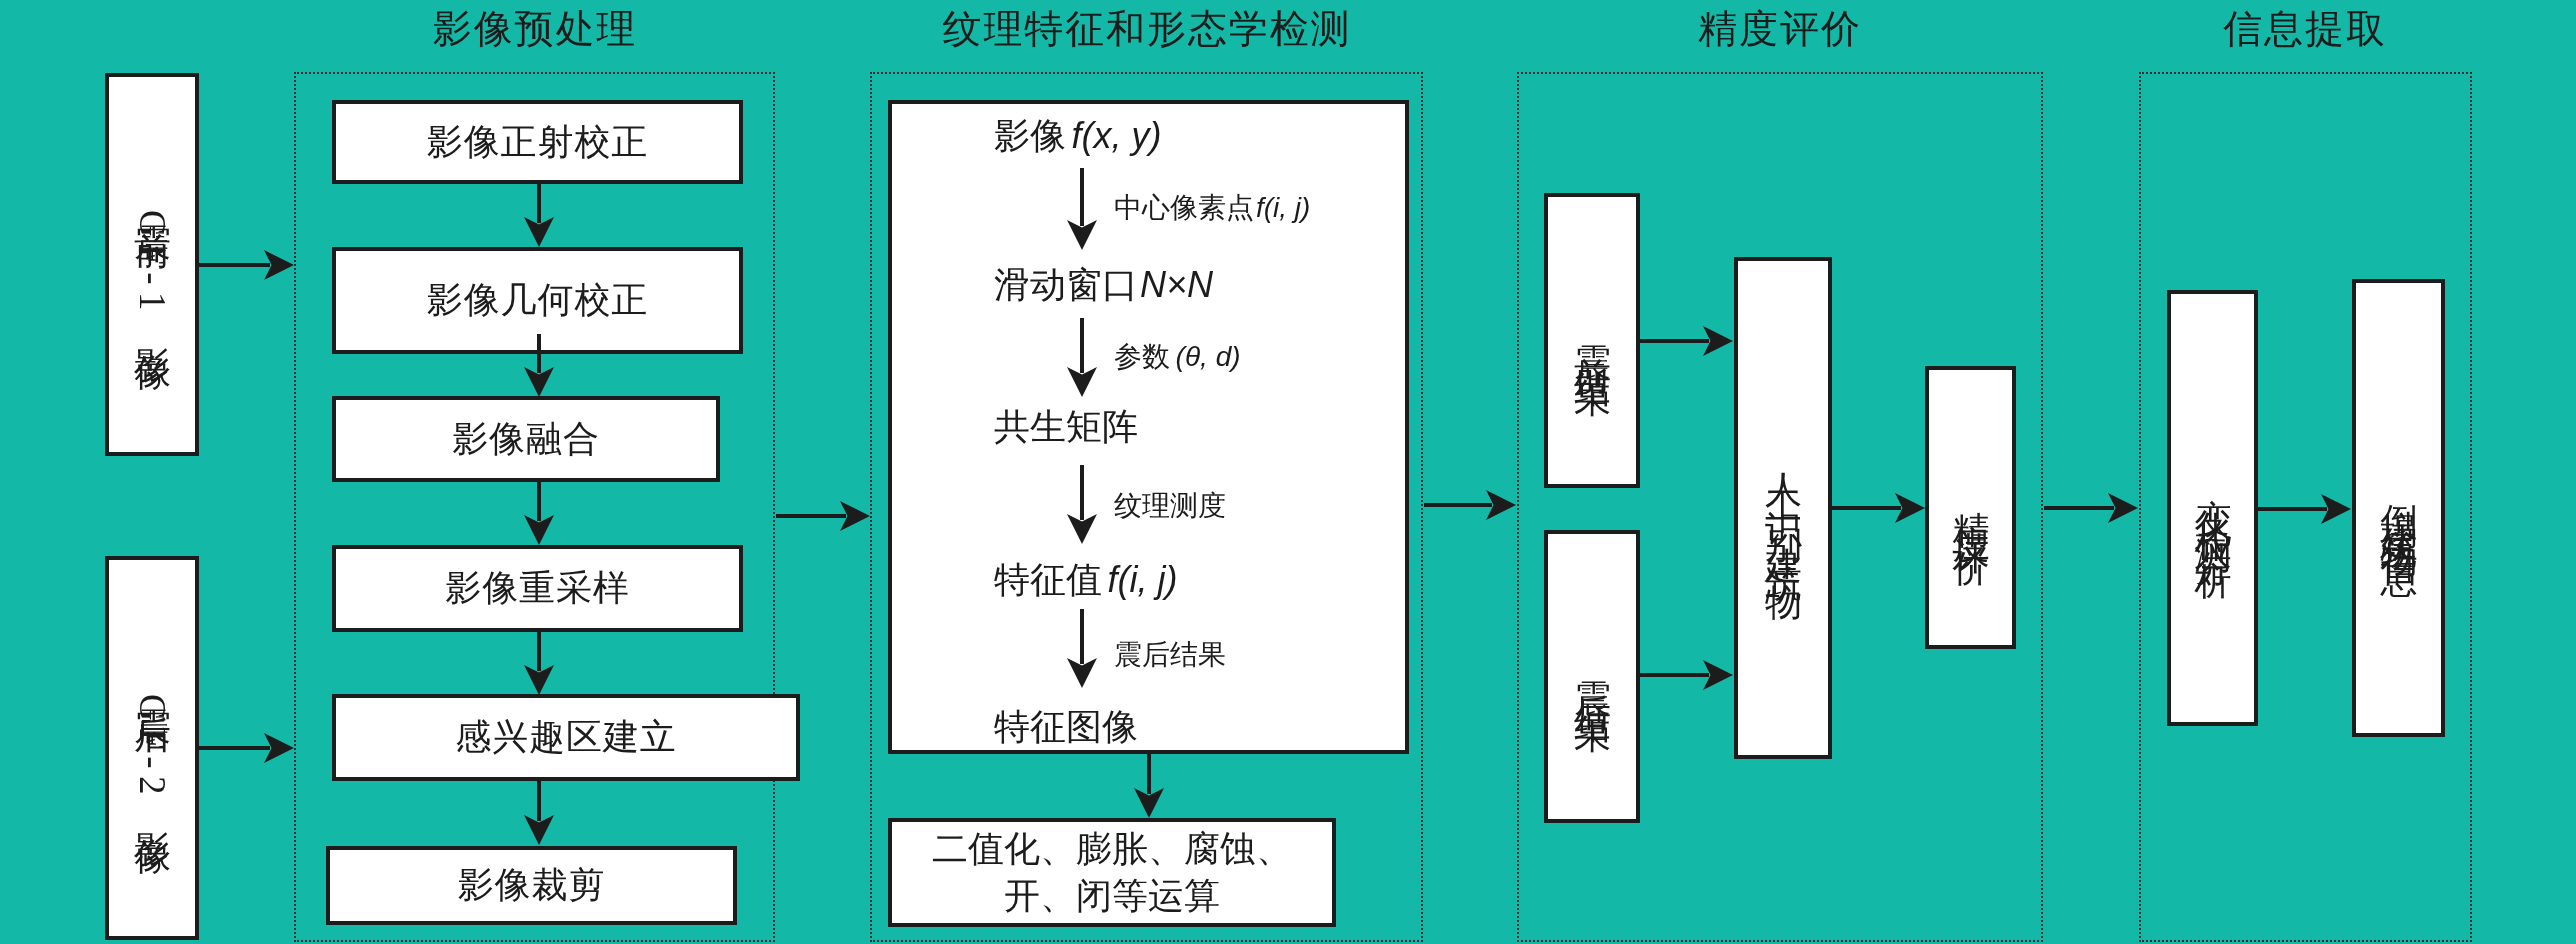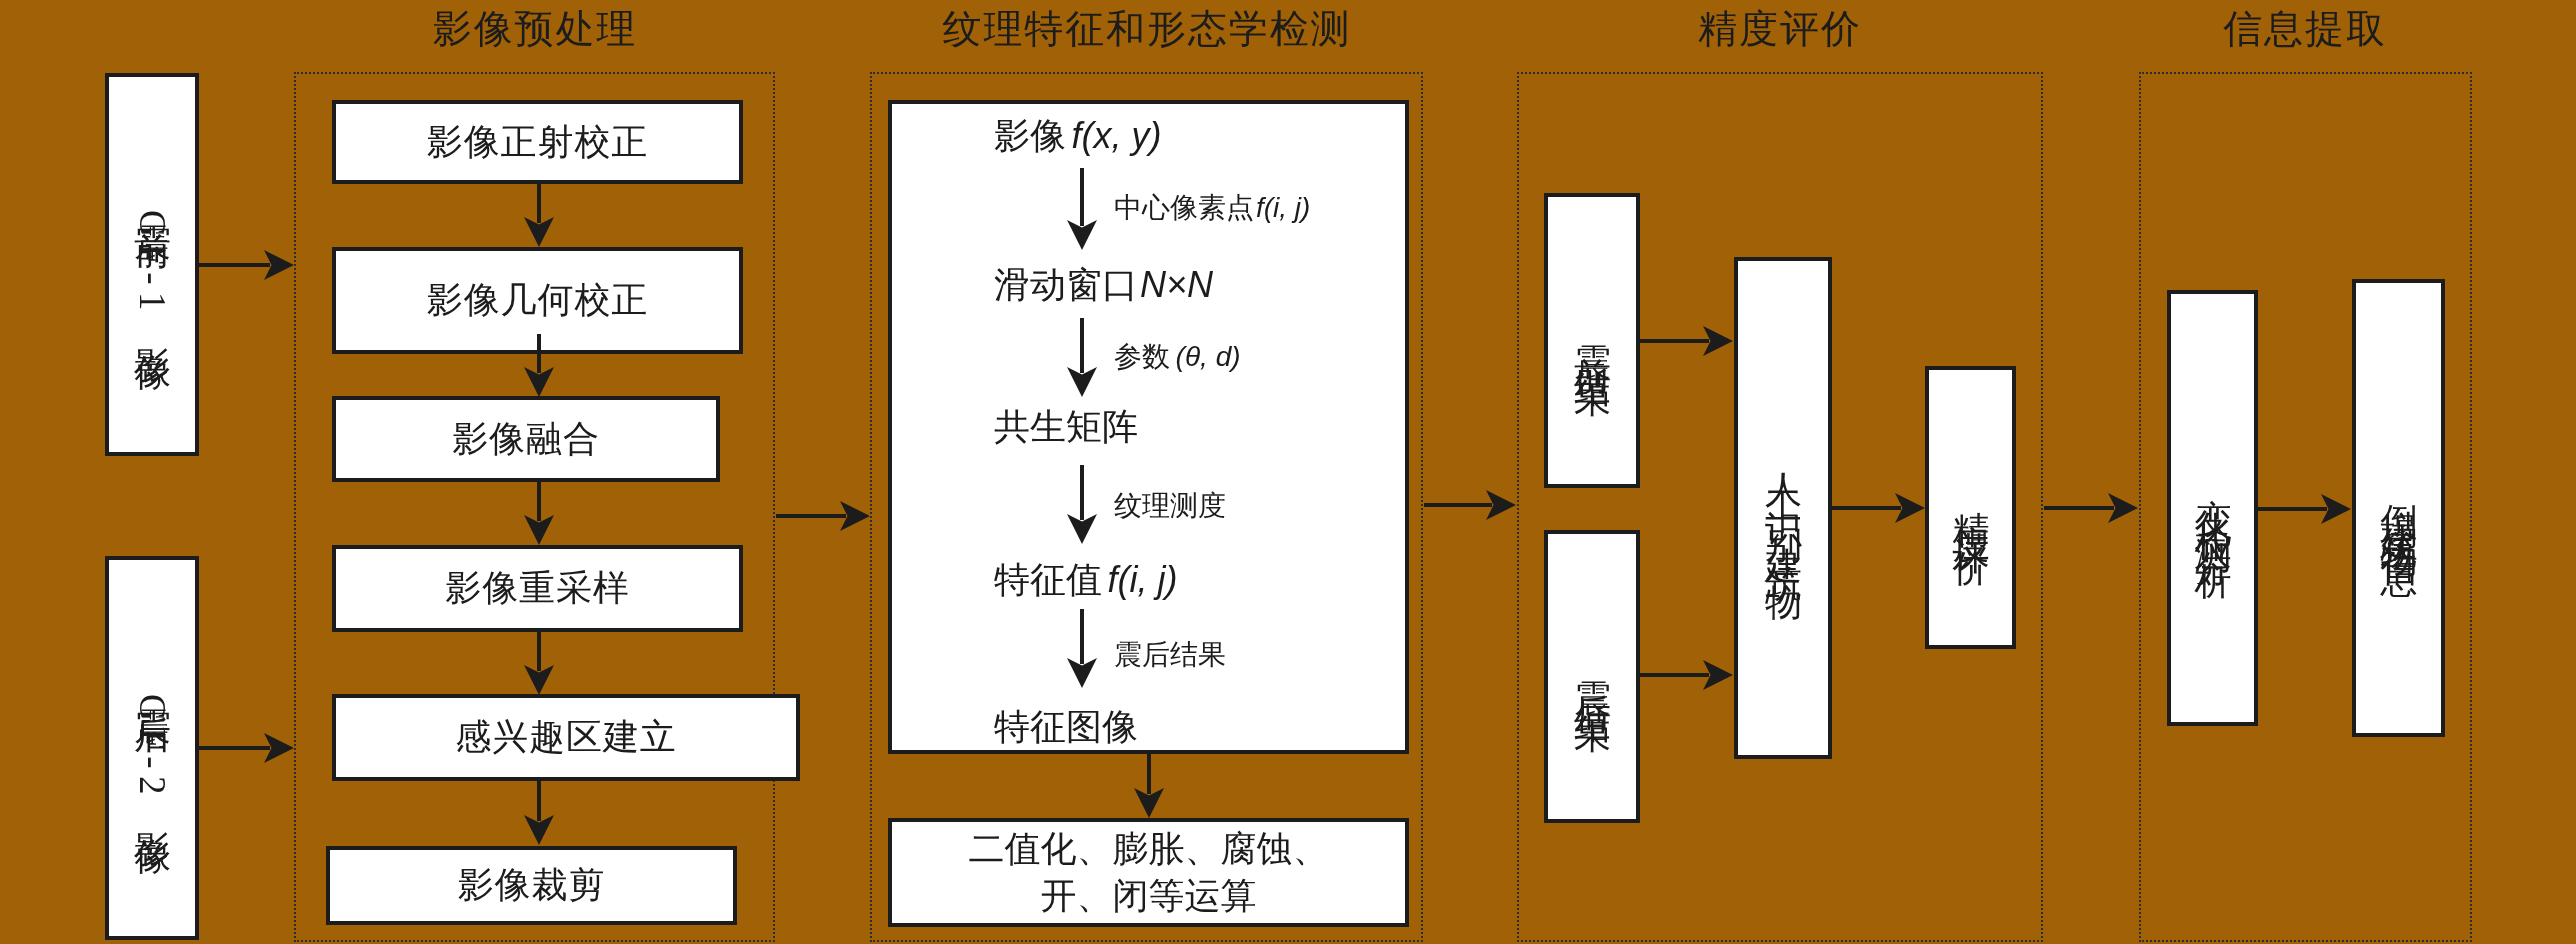--- a/index.html
+++ b/index.html
@@ -1,18 +1,18 @@
 <!DOCTYPE html>
 <html style="font-size:15px"><head>
 <meta charset="utf-8">
 <style>
   :root { --ink:#1c1c1c; }
   html,body { margin:0; padding:0; background:#ffffff; }
   .page {
-    position:relative; width:2576px; height:945px; background:#a16207;
+    position:relative; width:2576px; height:945px; background:#14b8a6;
     font-family:"Liberation Serif","DejaVu Serif",serif; color:var(--ink);
     overflow:hidden;
   }
 
   
   .sec-title {
     position:absolute; top:1.9px; transform:translateX(-50%);
     font-size:39px; letter-spacing:1.9px; white-space:nowrap; color:var(--ink);
   }
 
@@ -142,21 +142,21 @@
   </div>
   <div class="chain-label" style="left:1114px; top:487px;">
     <span>纹理测度</span>
   </div>
   <div class="chain-label" style="left:1114px; top:636px;">
     <span>震后结果</span>
   </div>
 
   <div class="varrow" style="left:1134px; top:754px; height:64px;"></div>
 
-  <div class="sbox" style="left:888px; top:818px; width:521px; height:109px; flex-direction:column;">
+  <div class="sbox" style="left:888px; top:818px; width:448px; height:109px; flex-direction:column;">
     <div class="morph-line">二值化、膨胀、腐蚀、</div>
     <div class="morph-line">开、闭等运算</div>
   </div>
 
   <div class="harrow" style="left:1424px; top:490px; width:92px;"></div>
 
   <div class="sbox" style="left:1544px; top:193px; width:96px; height:295px;">
     <span class="vtext" style="letter-spacing:13px;">震前结果</span>
   </div>
   <div class="sbox" style="left:1544px; top:530px; width:96px; height:293px;">

